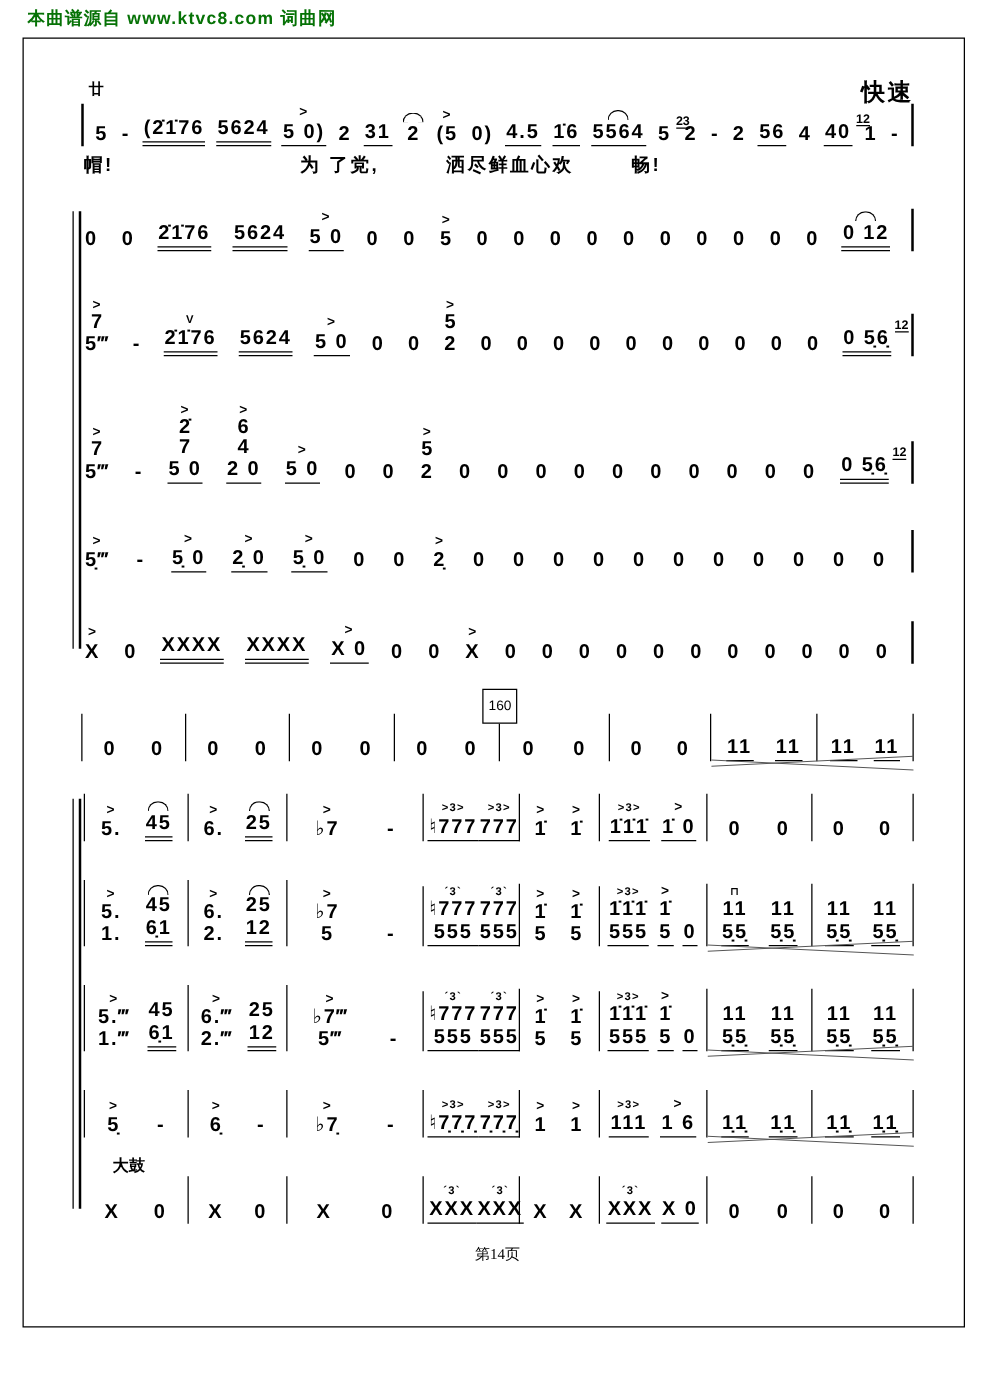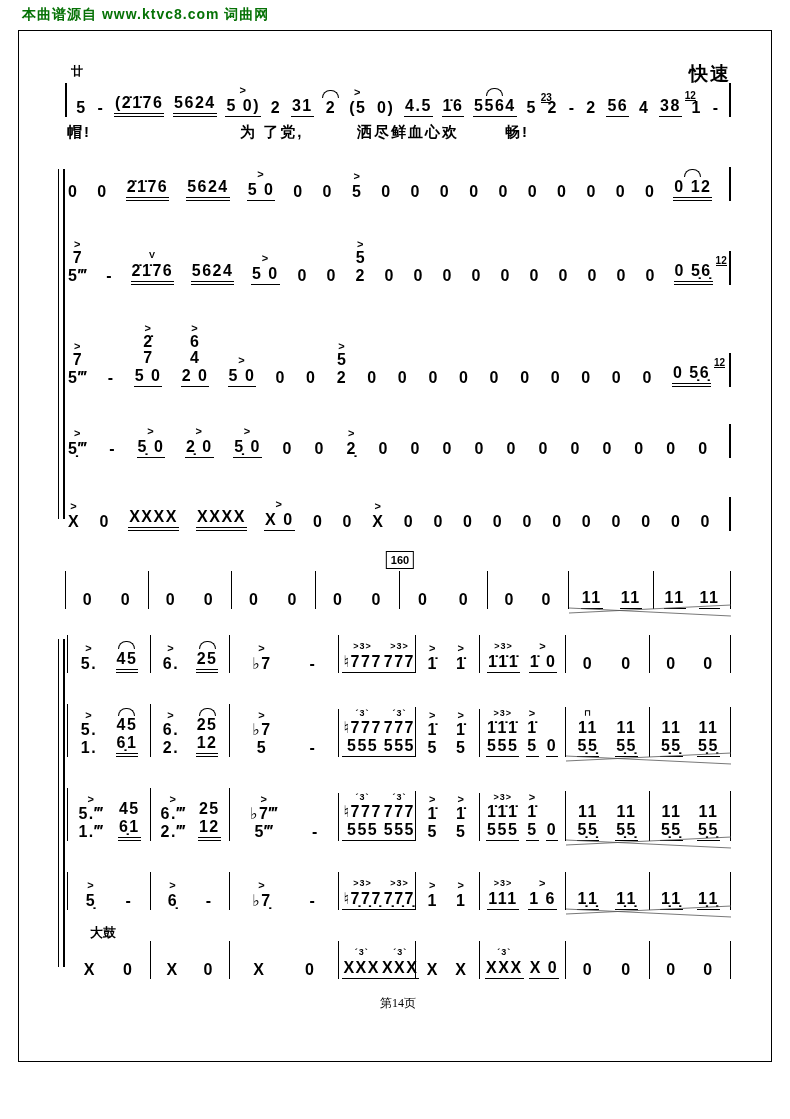--- a/index.html
+++ b/index.html
@@ -49,21 +49,21 @@
   .sys1{margin-top:18px;}
   .sys1 .srow{margin-bottom:37px;}
   .sys1 .srow:last-child{margin-bottom:0;}
   .sys2{margin-top:26px;}
   .sys2 .srow{margin-bottom:31px;position:relative;}
   .sys2 .srow:last-child{margin-bottom:0;}
   .stave-label{position:absolute;left:6px;top:-17px;font-size:13px;font-weight:bold;margin-left:17px;}
   
   .interlude{position:relative;margin-top:40px;}
   .rehearsal{position:absolute;left:50.3%;top:-20px;transform:translateX(-50%);
-             border:1px solid #000;font-size:11px;font-weight:bold;padding:1px 4px;line-height:14px;
+             border:1px solid #000;font-size:11px;font-weight:normal;padding:6px 4px;line-height:14px;
              background:#fff;z-index:2;}
   
   .pagefoot{margin-top:16px;text-align:center;font-family:"Liberation Serif","DejaVu Serif",serif;
             font-size:12px;}
   .watermark{position:absolute;right:16px;bottom:4px;text-align:right;color:#a5a5a5;line-height:1.05;}
   .wm-name{font-size:46px;font-weight:bold;letter-spacing:8px;}
   .wm-url{font-size:31px;font-weight:bold;letter-spacing:1px;}
 </style>
 </head>
 <body>
@@ -154,21 +154,21 @@
           <span class="tok">
             <span class="above"></span>
             <span class="main u1">56</span>
           </span>
           <span class="tok">
             <span class="above"></span>
             <span class="main">4</span>
           </span>
           <span class="tok">
             <span class="above"></span>
-            <span class="main u1">38</span>
+            <span class="main u1">40</span>
             <span class="grace">12</span>
           </span>
           <span class="tok">
             <span class="above"></span>
             <span class="main">1</span>
           </span>
           <span class="tok">
             <span class="above"></span>
             <span class="main">-</span>
           </span>

